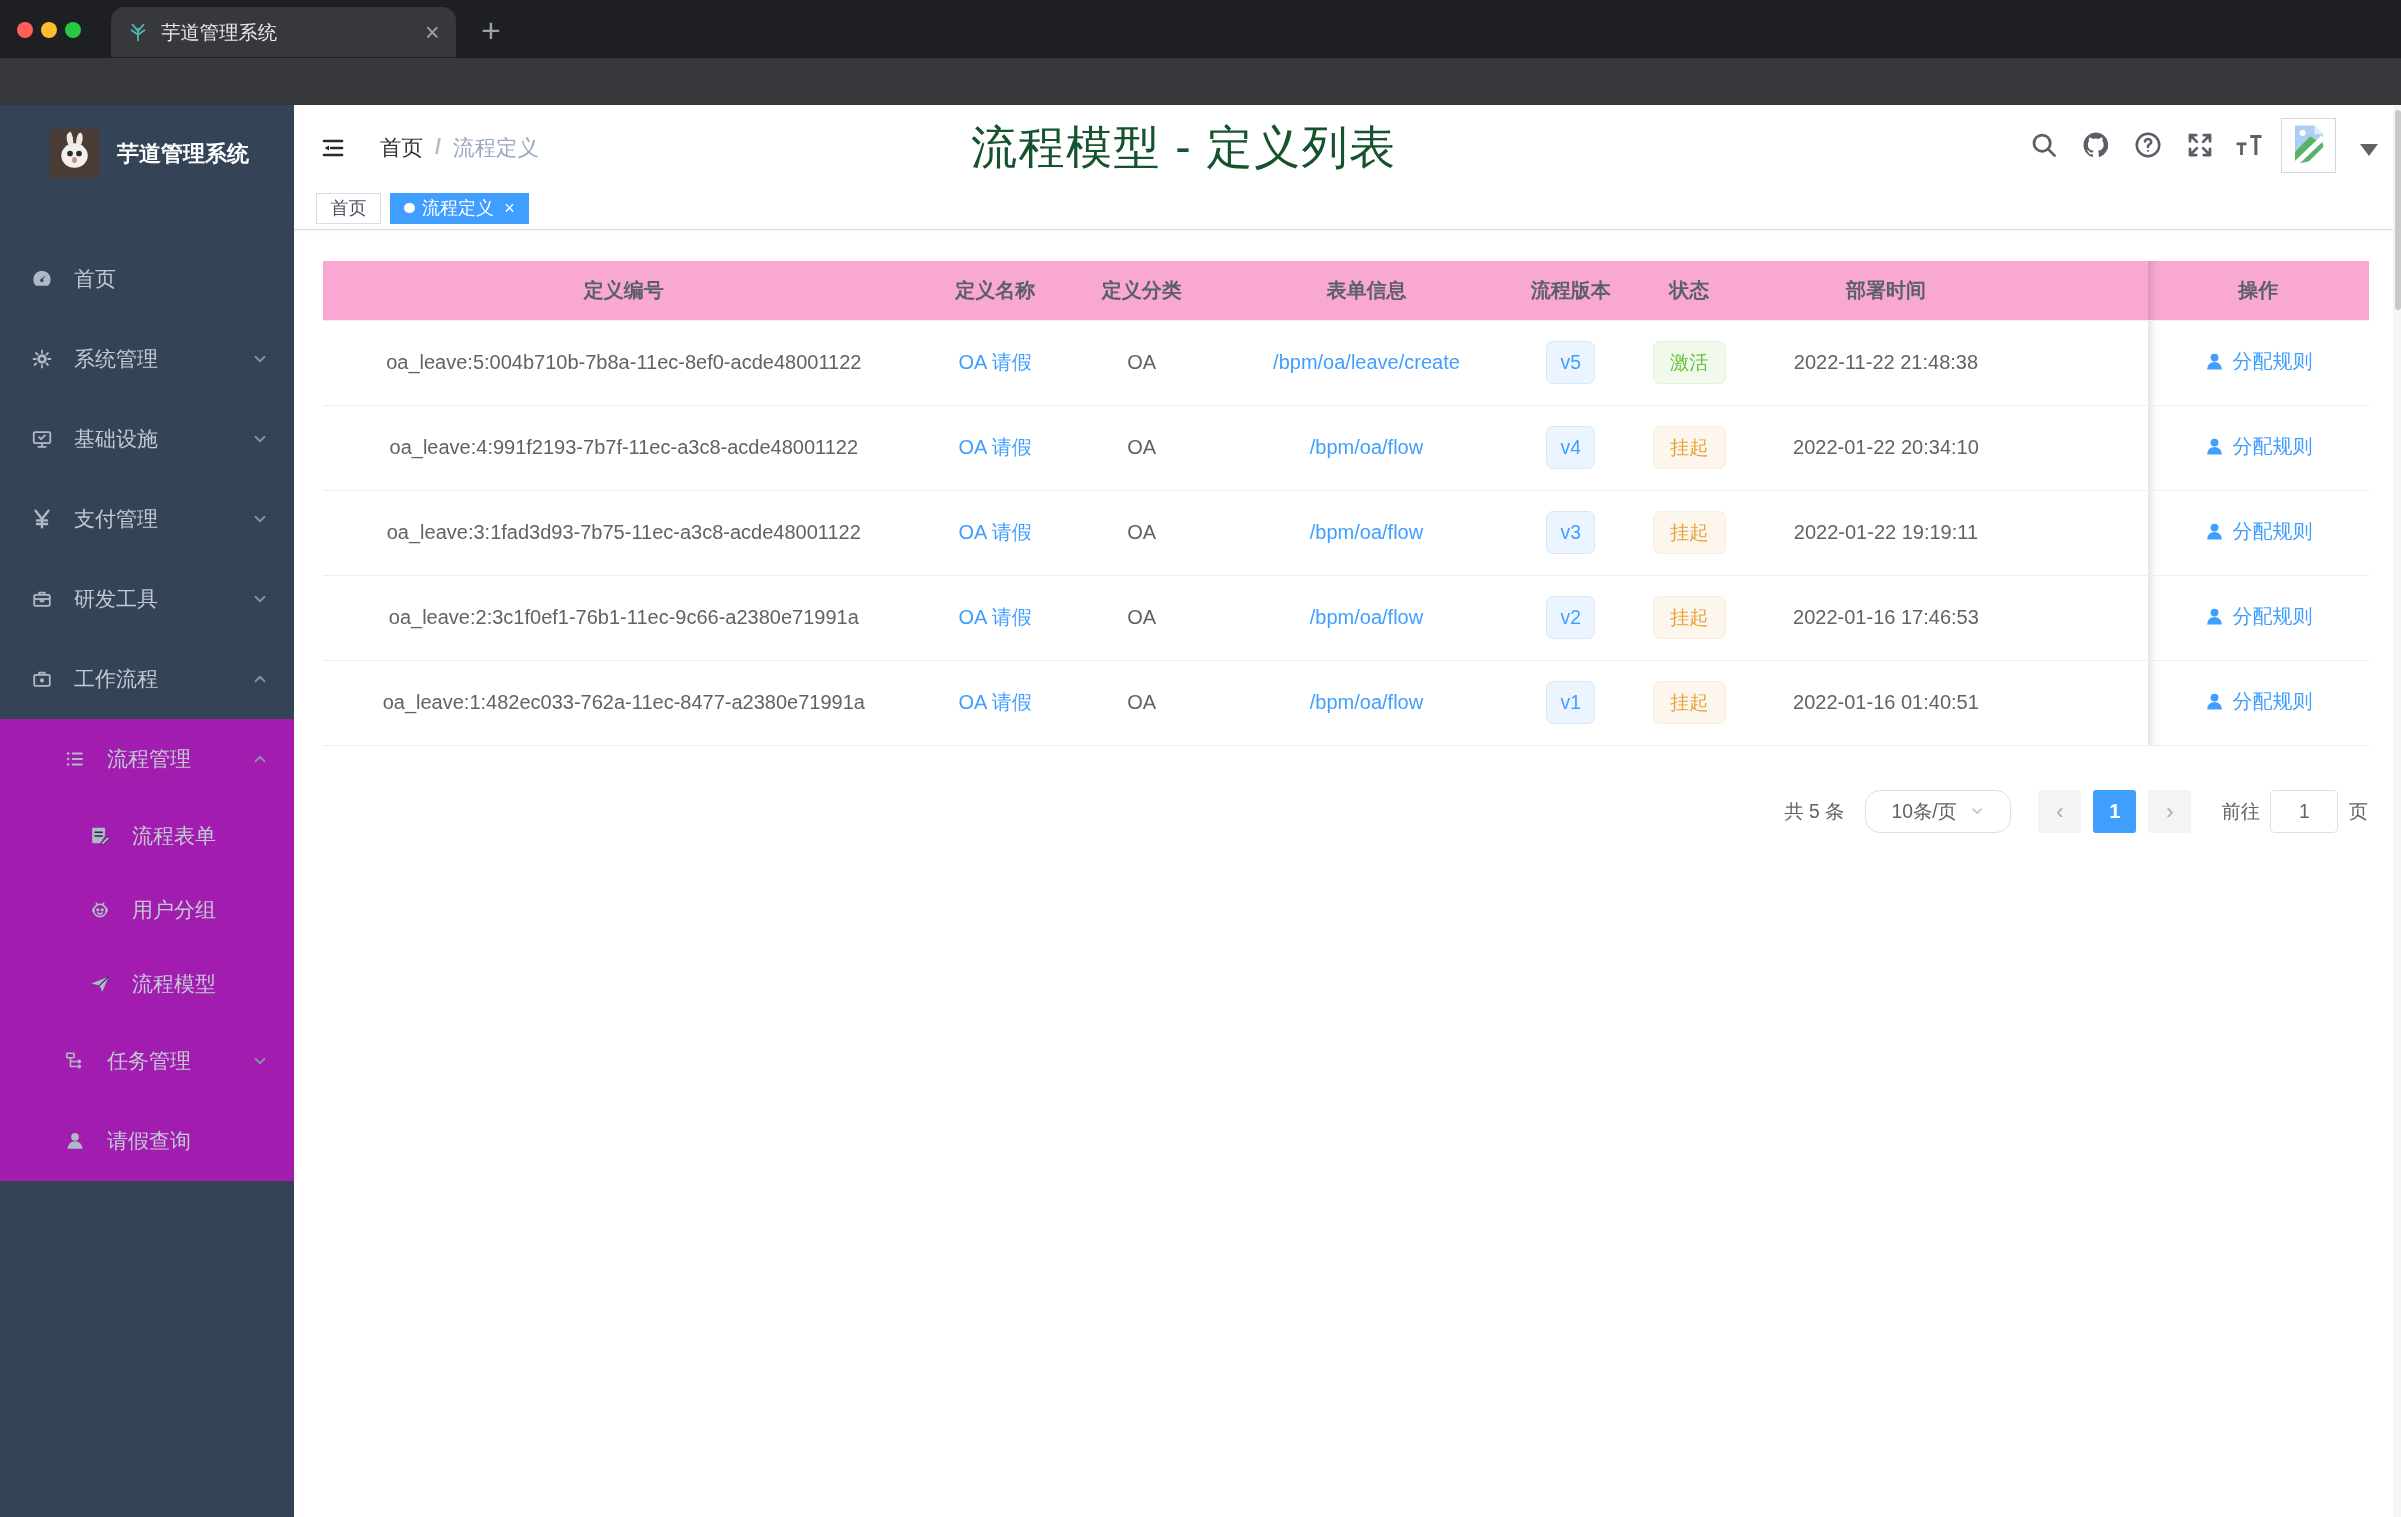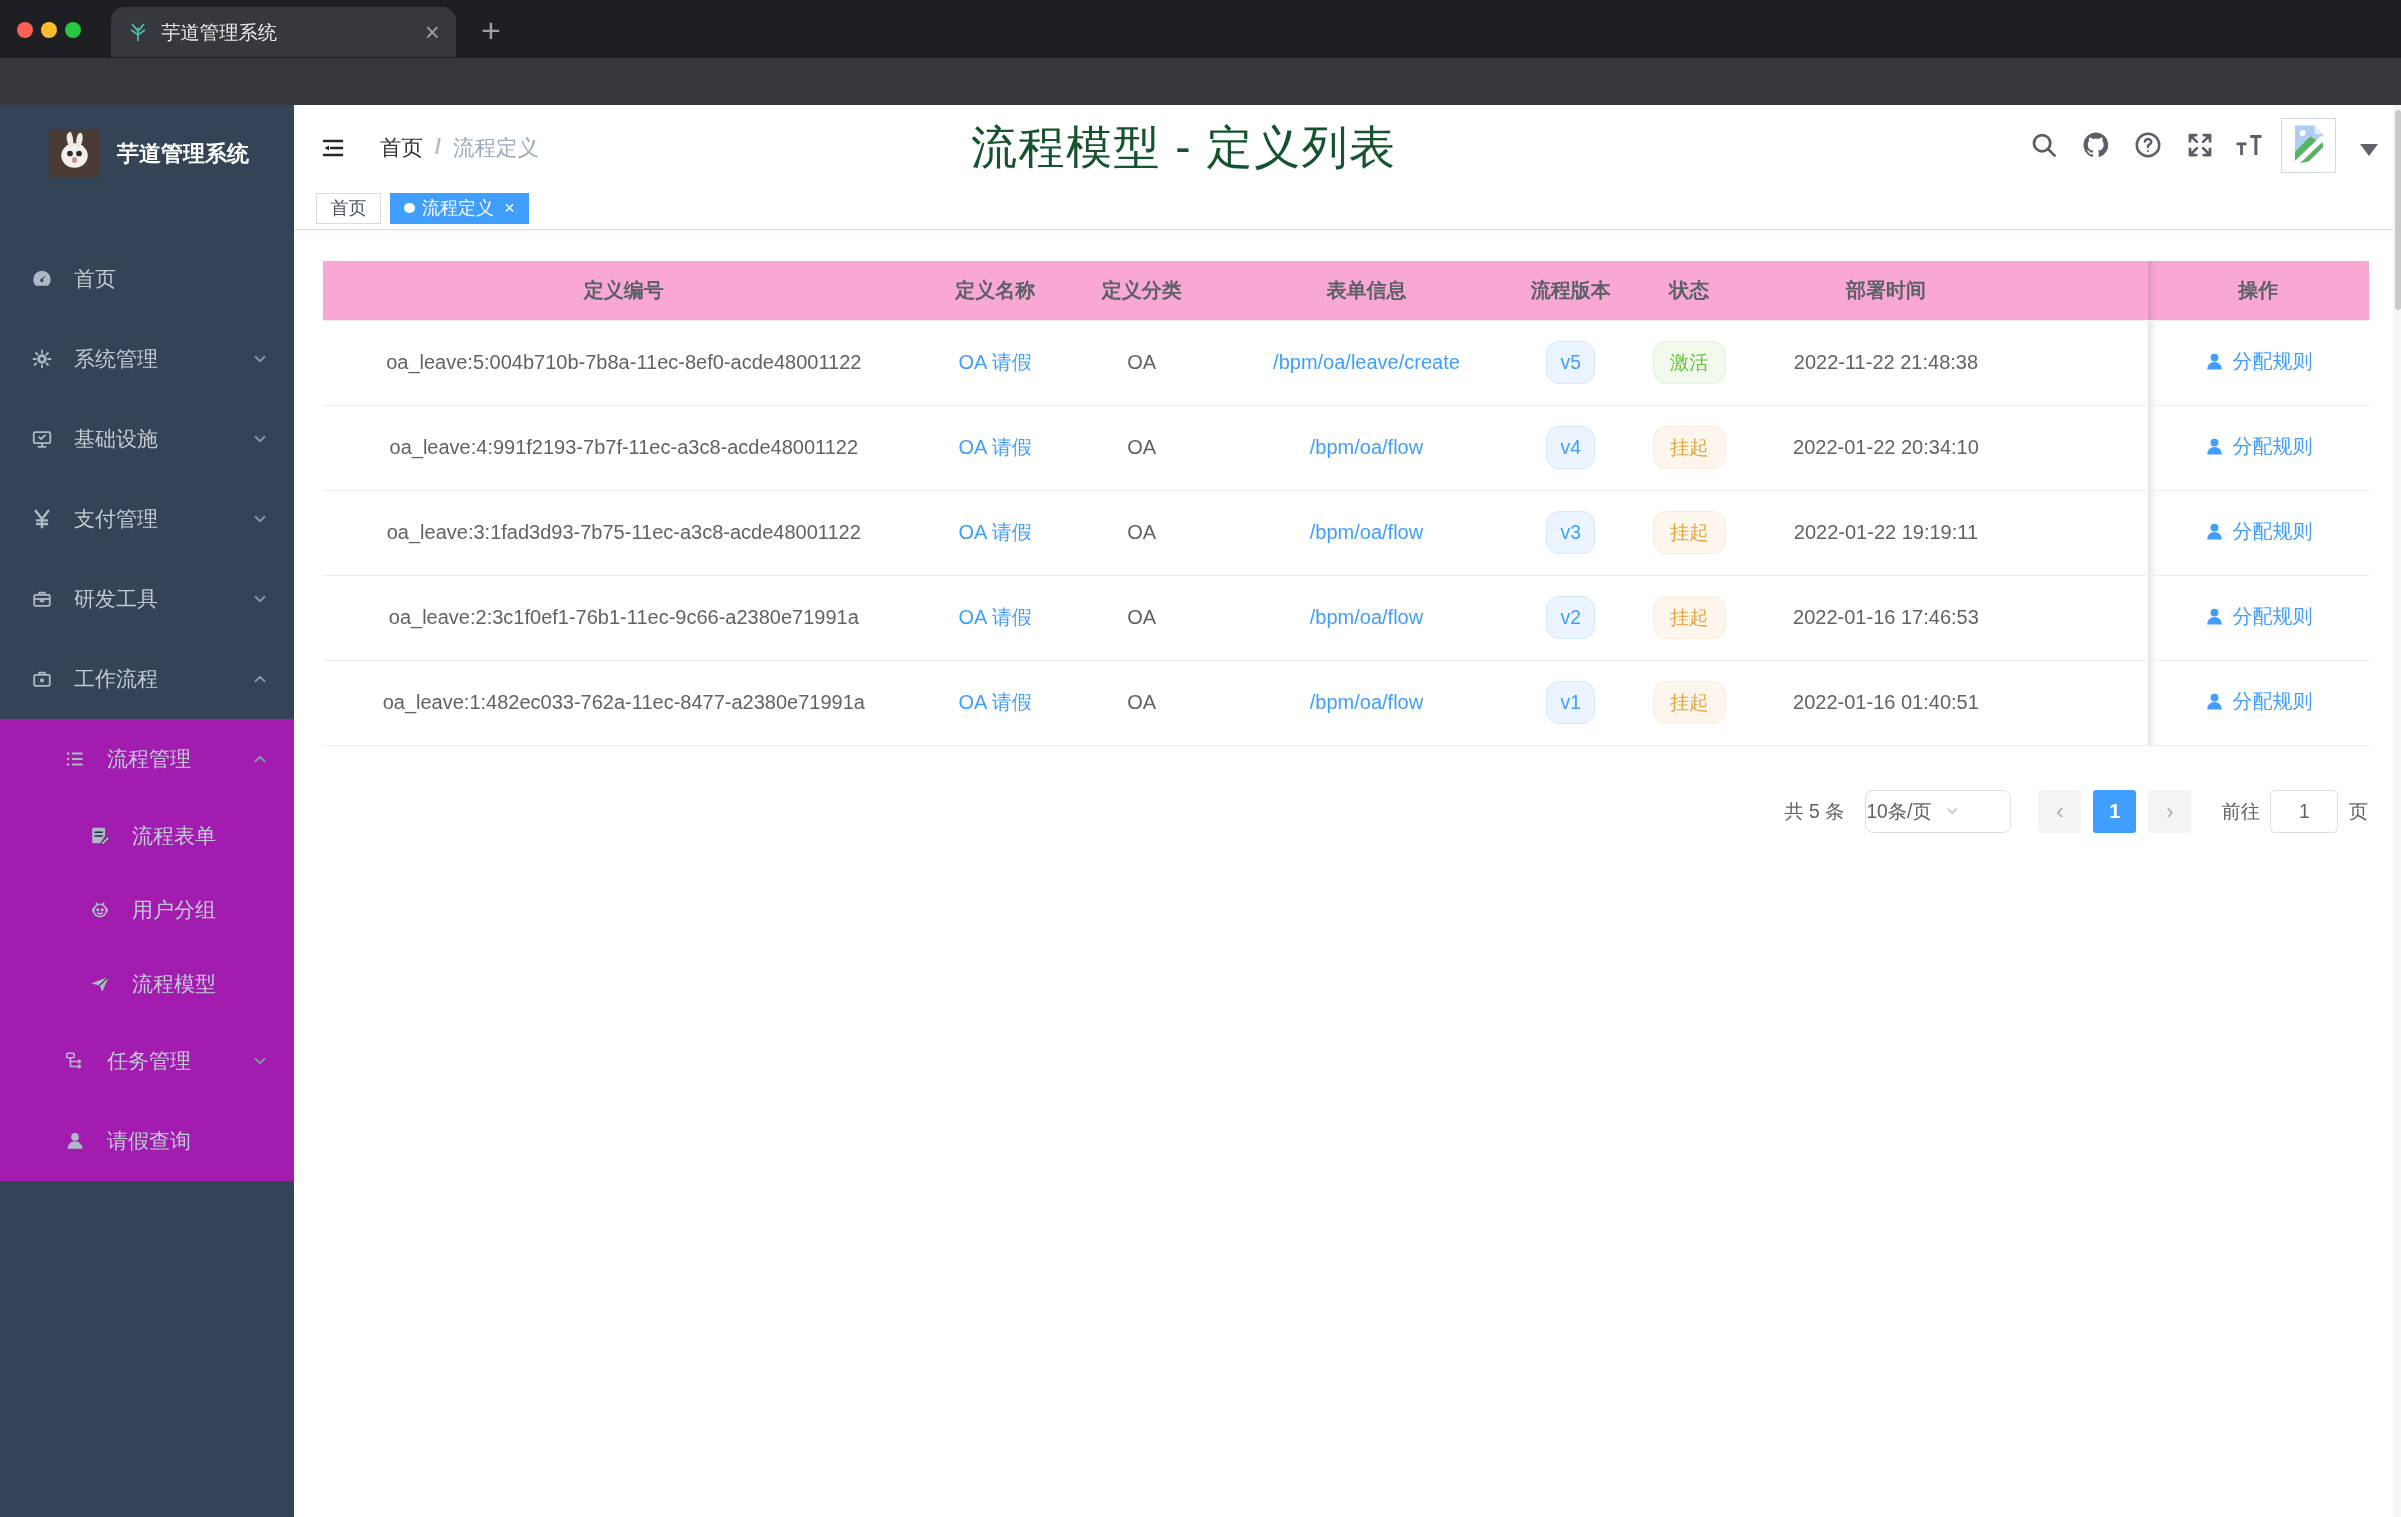--- a/index.html
+++ b/index.html
@@ -63,33 +63,33 @@
   .vtab.active { background:#409eff; border-color:#409eff; color:#fff; }
   .vtab .dot { width:10.4px; height:10.4px; border-radius:50%; background:#fff; }
   .vtab .x { font-size:18px; margin-left:3px; }
 
   
   #def-table { position:absolute; left:323px; top:261px; width:2046px; border-collapse:collapse; table-layout:fixed; }
   #def-table th { height:59px; background:#f9a8d4; color:#5a6066; font-weight:600; font-size:20px; border-bottom:0.7px solid #ebeef5; text-align:center; }
   #def-table td { height:85px; font-size:20px; color:#606266; border-bottom:0.7px solid #ebeef5; text-align:center; background:#fff; }
   #def-table td.filler, #def-table th.filler { border-bottom:0.7px solid #ebeef5; }
   .lnk { color:#409eff; text-decoration:none; cursor:pointer; }
-  .tag { display:inline-block; border-radius:13px; font-size:19.3px; line-height:1; padding:10.4px 13.4px; border:0.7px solid; }
+  .tag { display:inline-block; border-radius:7px; font-size:19.3px; line-height:1; padding:10.4px 13.4px; border:0.7px solid; }
   .tag-v { background:#ecf5ff; border-color:#d4e8fb; color:#409eff; }
   .tag-active { background:#f0f9eb; border-color:#e1f3d8; color:#67c23a; padding:10.4px 16.3px; }
   .tag-suspend { background:#fdf6ec; border-color:#faecd8; color:#e6a23c; padding:10.4px 16.3px; }
   .col-ops { box-shadow:inset 12px 0 12px -12px rgba(0,0,0,0.22); }
   .ops-link { display:inline-flex; align-items:center; gap:7.4px; color:#409eff; font-size:20px; cursor:pointer; }
   .ops-link svg { width:21px; height:21px; }
 
   
   #pagination { position:absolute; top:789px; right:33px; height:45px; display:flex; align-items:center; font-size:19.3px; color:#606266; }
   #pg-total { margin-right:21px; }
-  #pg-size { width:146px; height:43px; border:0.7px solid #dcdfe6; border-radius:8px; display:flex; align-items:center;
-    gap:12px; color:#606266; margin-right:21px; background:#fff; }
+  #pg-size { width:146px; height:43px; border:0.7px solid #dcdfe6; border-radius:15px; display:flex; align-items:center;
+    justify-content:center; gap:12px; color:#606266; margin-right:21px; background:#fff; }
   #pg-size .caret { width:16.3px; height:16.3px; color:#c0c4cc; }
   .pg-btn { width:43px; height:43px; border-radius:3px; display:flex; align-items:center; justify-content:center; font-size:22px; }
   .pg-grey { background:#f4f4f5; color:#a8abb2; margin:0 6px; }
   .pg-cur { background:#409eff; color:#fff; font-weight:bold; margin:0 6px; font-size:20px; }
   #pg-goto { margin-left:24px; display:flex; align-items:center; gap:10.4px; }
   #pg-input { width:68px; height:43px; border:0.7px solid #dcdfe6; border-radius:4.5px; text-align:center; font-size:19.3px; color:#606266; outline:none; }
 
   
   #scrollbar { left:2393px; top:105px; width:9px; height:1412px; background:#f5f5f5; }
   #scroll-thumb { position:absolute; left:1.5px; top:4.5px; width:6px; height:200px; background:#c9c9c9; border-radius:3px; }

